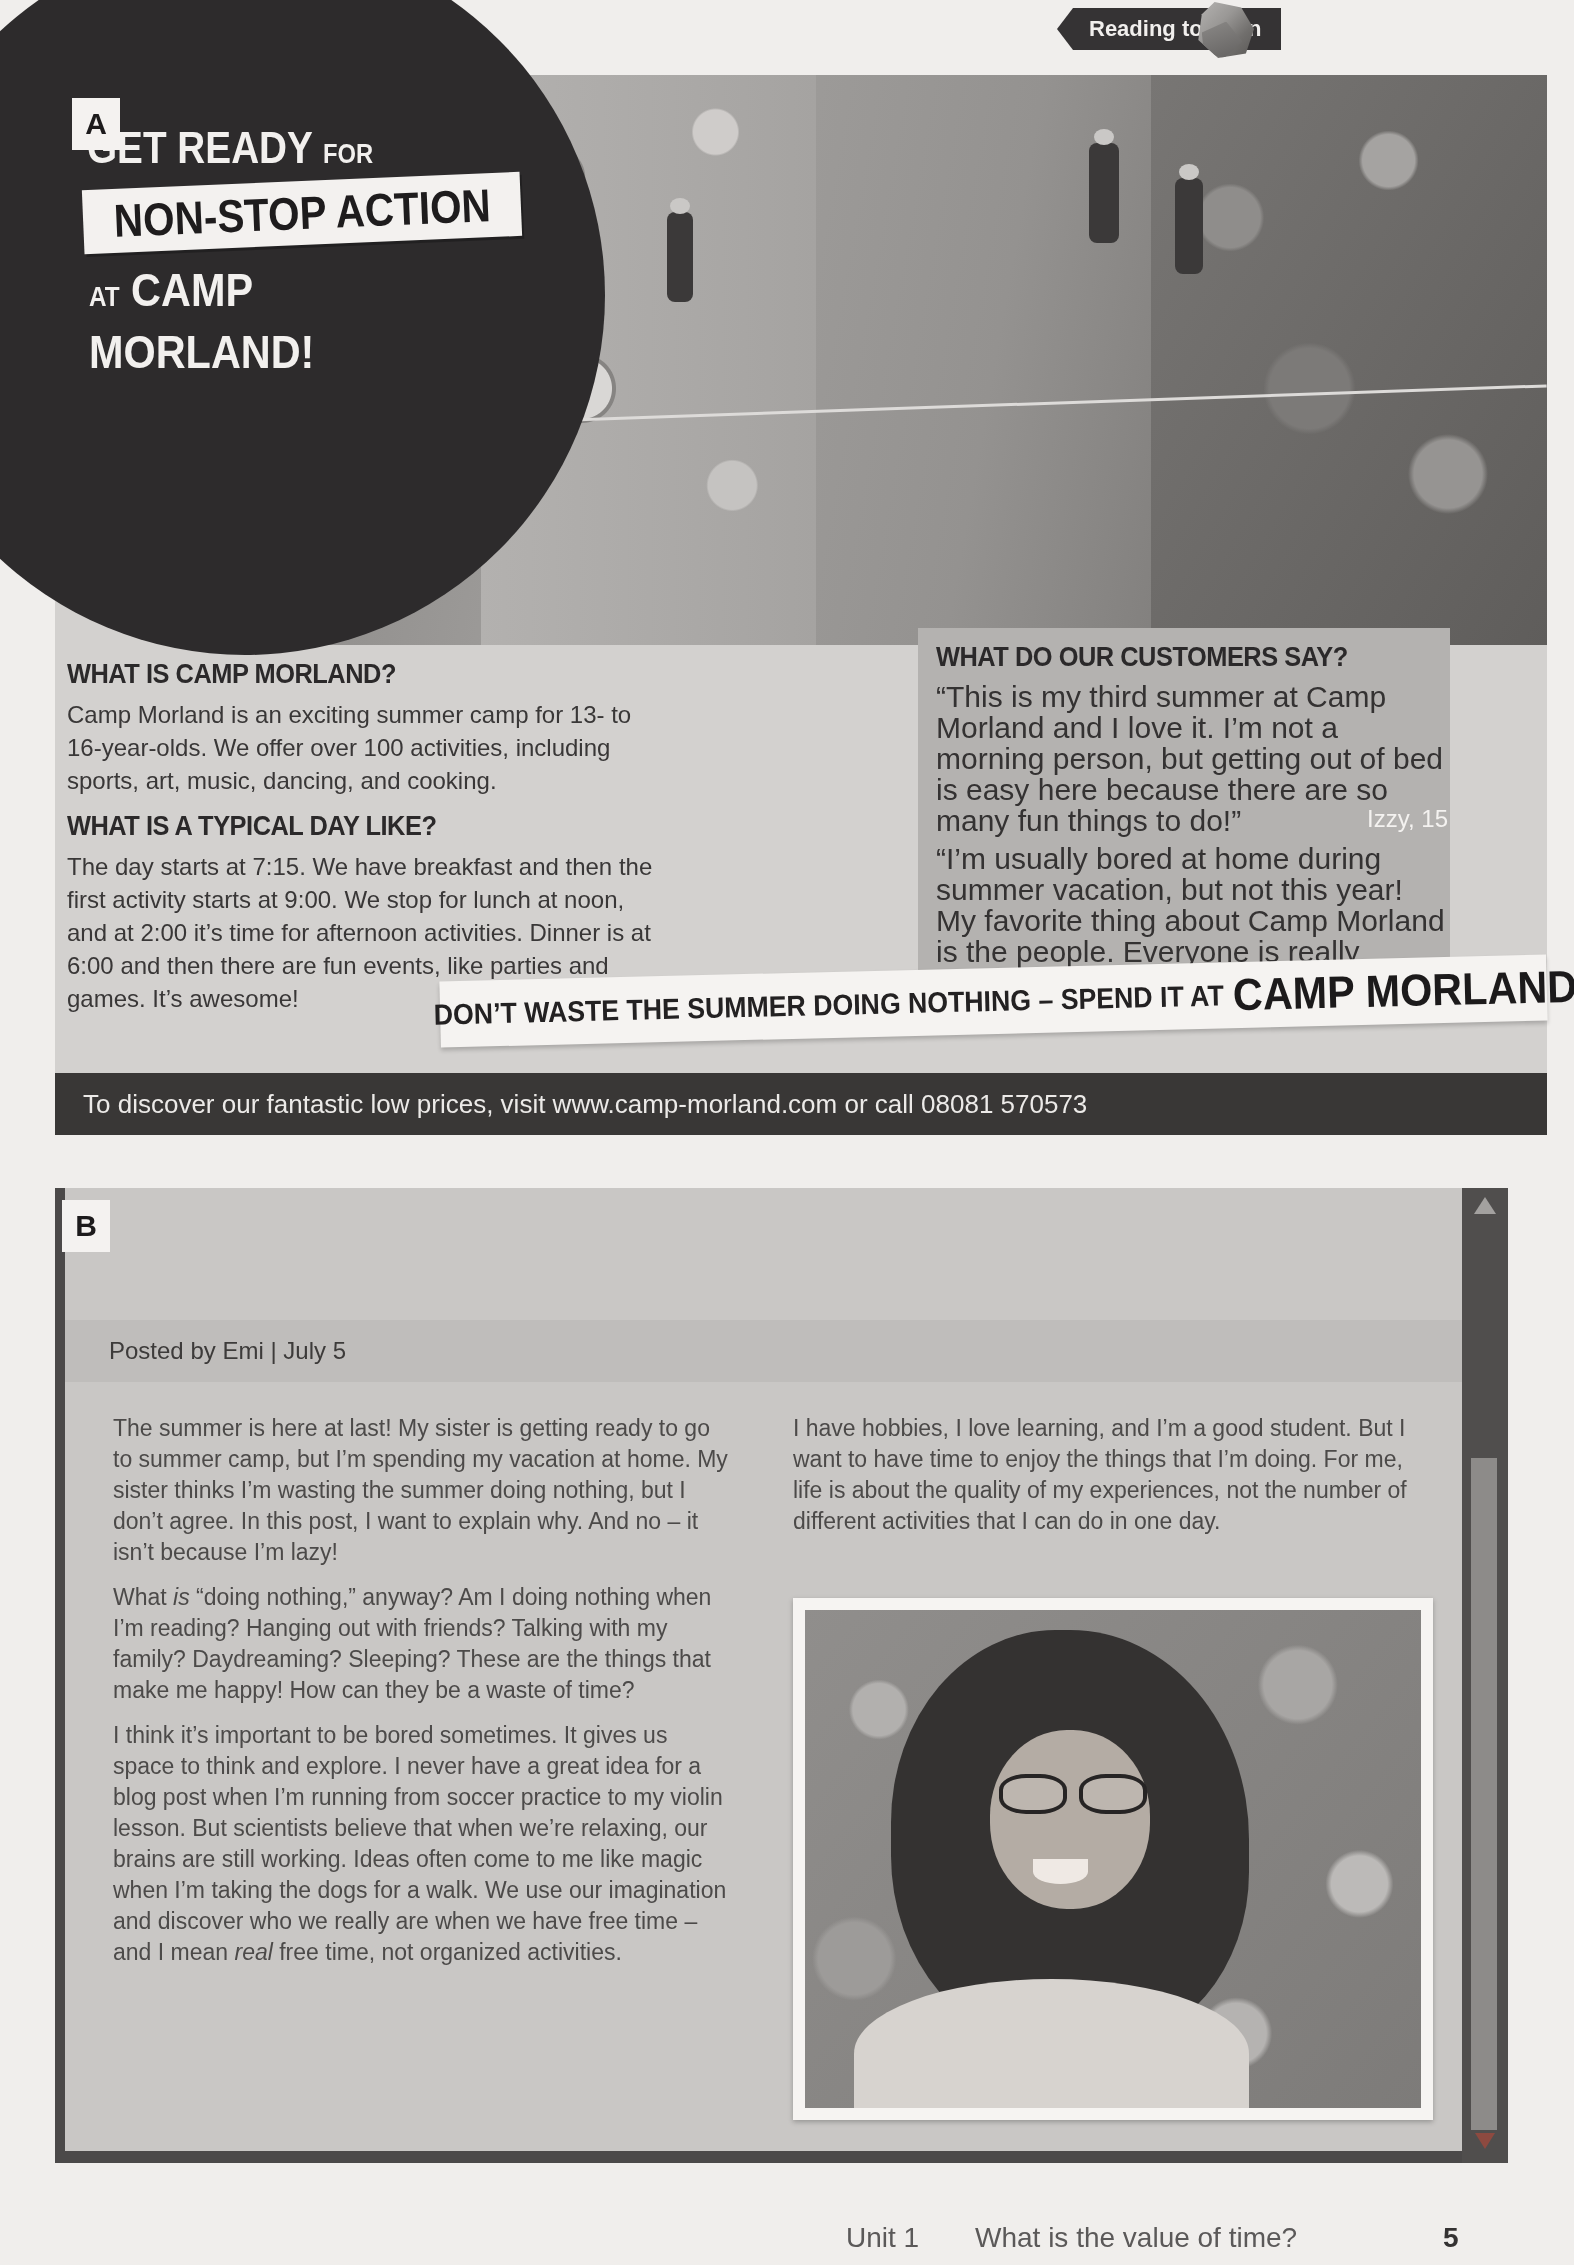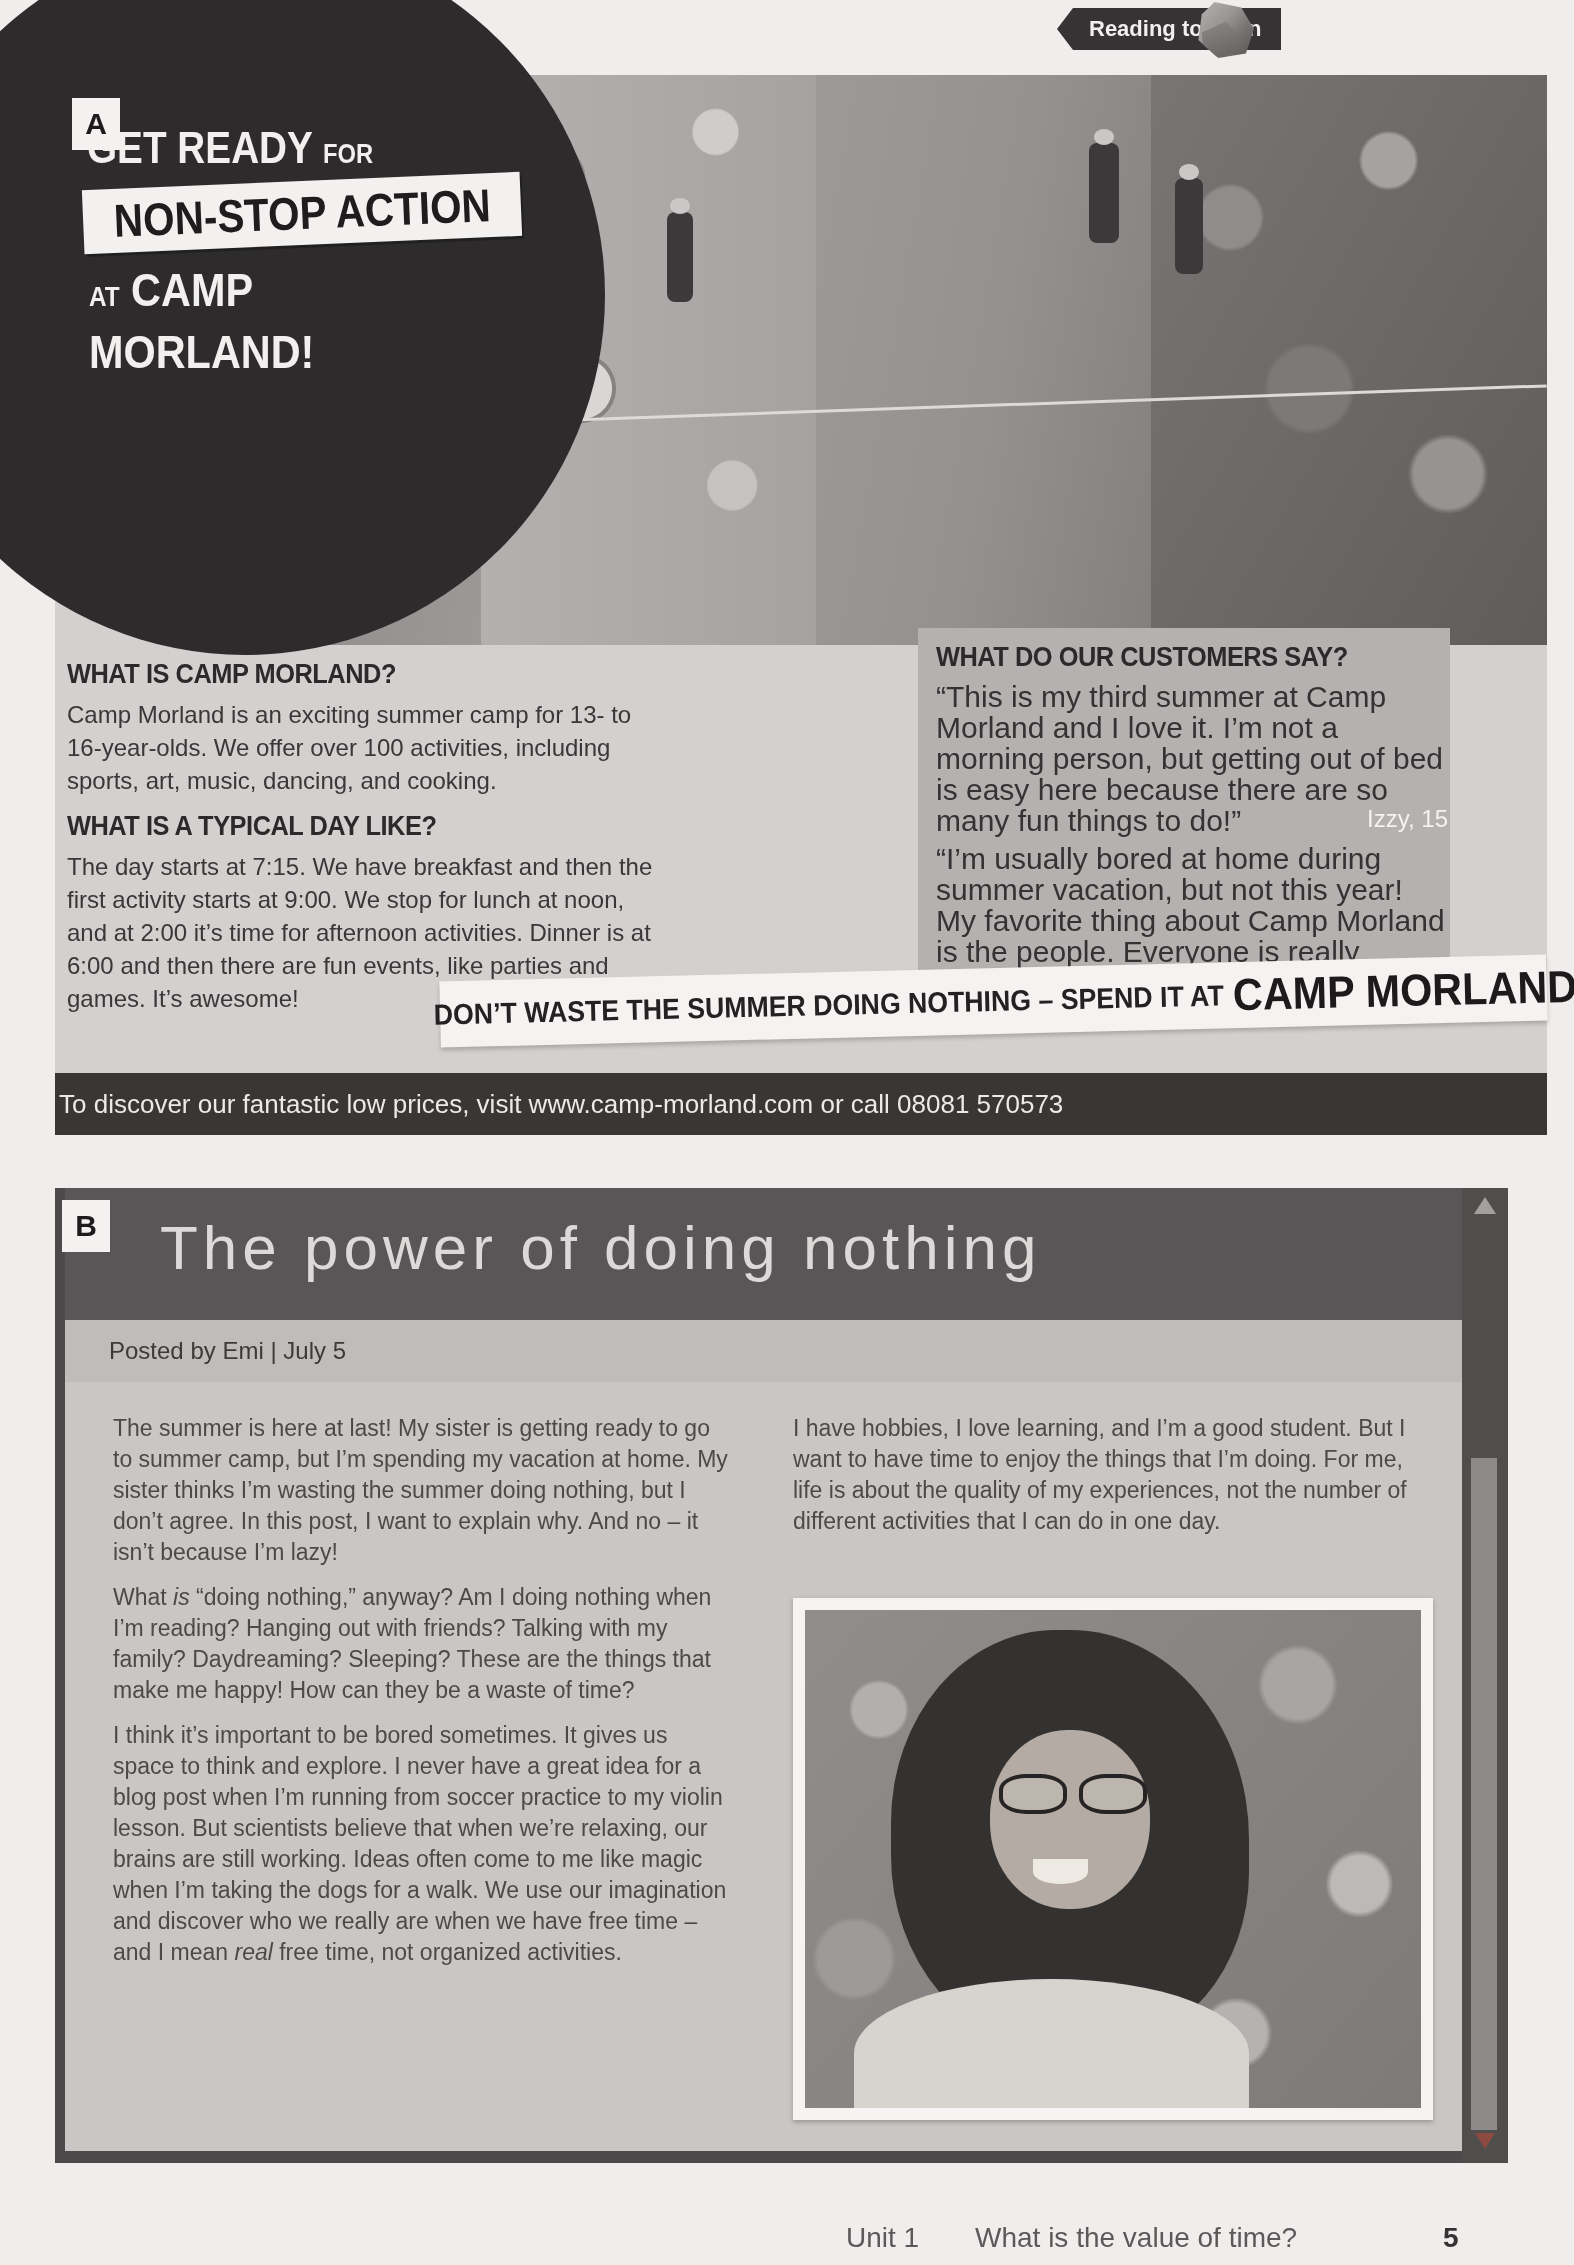--- a/index.html
+++ b/index.html
@@ -73,21 +73,21 @@
   .quote-name { color:#f4f2f0; font-size:24px; text-align:right; margin-top:-31px; padding-right:2px; }
   .q2 { margin-top:10px; }
 
   .banner { position:absolute; left:385px; top:893px; width:1107px; height:66px; background:#f5f3f1; z-index:6;
             transform:rotate(-1.4deg); display:flex; align-items:center; justify-content:center; white-space:nowrap;
             box-shadow:0 3px 4px rgba(0,0,0,.2); }
   .banner .pre { color:#232122; font-size:29px; font-weight:bold; transform:scaleX(.92); transform-origin:100% 50%; }
   .banner .brand { color:#1c1a1b; font-size:45px; font-weight:bold; margin-left:10px; transform:scaleX(.92); transform-origin:0 50%; }
 
   .contact-bar { position:absolute; left:0; top:998px; width:1492px; height:62px; background:#393736; z-index:7; }
-  .contact-bar span { color:#eceae8; font-size:26px; line-height:62px; padding-left:4px; display:block; }
+  .contact-bar span { color:#eceae8; font-size:26px; line-height:62px; padding-left:28px; display:block; }
 
   
   .blog-frame { position:absolute; left:55px; top:1188px; width:1453px; height:975px; background:#4b4949; }
   .blog-content { position:absolute; left:10px; top:0; right:46px; bottom:12px; background:#c9c7c5; overflow:hidden; }
   .blog-header { position:absolute; left:0; top:0; right:0; height:132px; background:#5a5658; }
   .blog-label { left:7px; top:12px; }
   .blog-title { position:absolute; left:95px; top:24px; color:#dcdad8; font-size:62px; font-weight:200; letter-spacing:5px; white-space:nowrap; }
   .byline-band { position:absolute; left:0; top:132px; right:0; height:62px; background:#bfbdbb; }
   .byline-band span { display:block; color:#3d3b3a; font-size:24px; line-height:62px; padding-left:44px; }
 
@@ -197,23 +197,20 @@
     </div>
 
     <div class="contact-bar">
       <span>To discover our fantastic low prices, visit www.camp-morland.com or call 08081 570573</span>
     </div>
   </div>
 
   <div class="blog-frame">
 
     <div class="blog-content">
-      <div class="blog-header">
-        <div class="blog-title">The power of doing nothing</div>
-      </div>
       <div class="byline-band">
         <span>Posted by Emi | July 5</span>
       </div>
 
       <div class="col col-l">
         <p><span>The summer is here at last! My sister is getting ready to go to summer camp, but I’m spending my vacation at home. My sister thinks I’m wasting the summer doing nothing, but I don’t agree. In this post, I want to explain why. And no – it isn’t because I’m lazy!</span></p>
         <p><span>What </span><em>is</em><span> “doing nothing,” anyway? Am I doing nothing when I’m reading? Hanging out with friends? Talking with my family? Daydreaming? Sleeping? These are the things that make me happy! How can they be a waste of time?</span></p>
         <p><span>I think it’s important to be bored sometimes. It gives us space to think and explore. I never have a great idea for a blog post when I’m running from soccer practice to my violin lesson. But scientists believe that when we’re relaxing, our brains are still working. Ideas often come to me like magic when I’m taking the dogs for a walk. We use our imagination and discover who we really are when we have free time – and I mean </span><em>real</em><span> free time, not organized activities.</span></p>
       </div>
 

